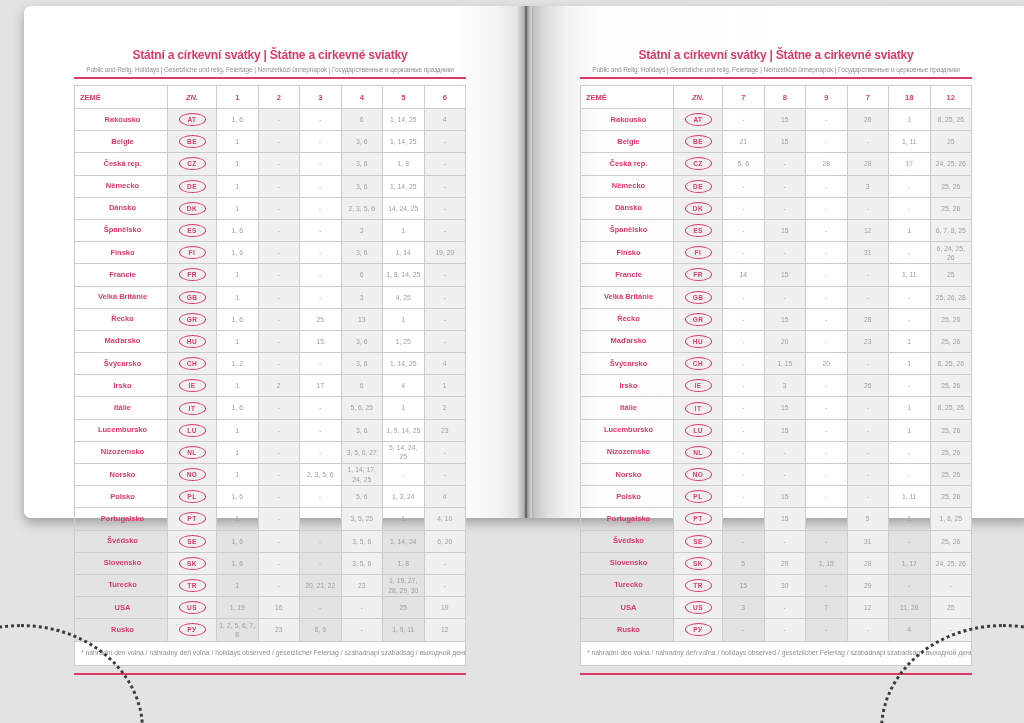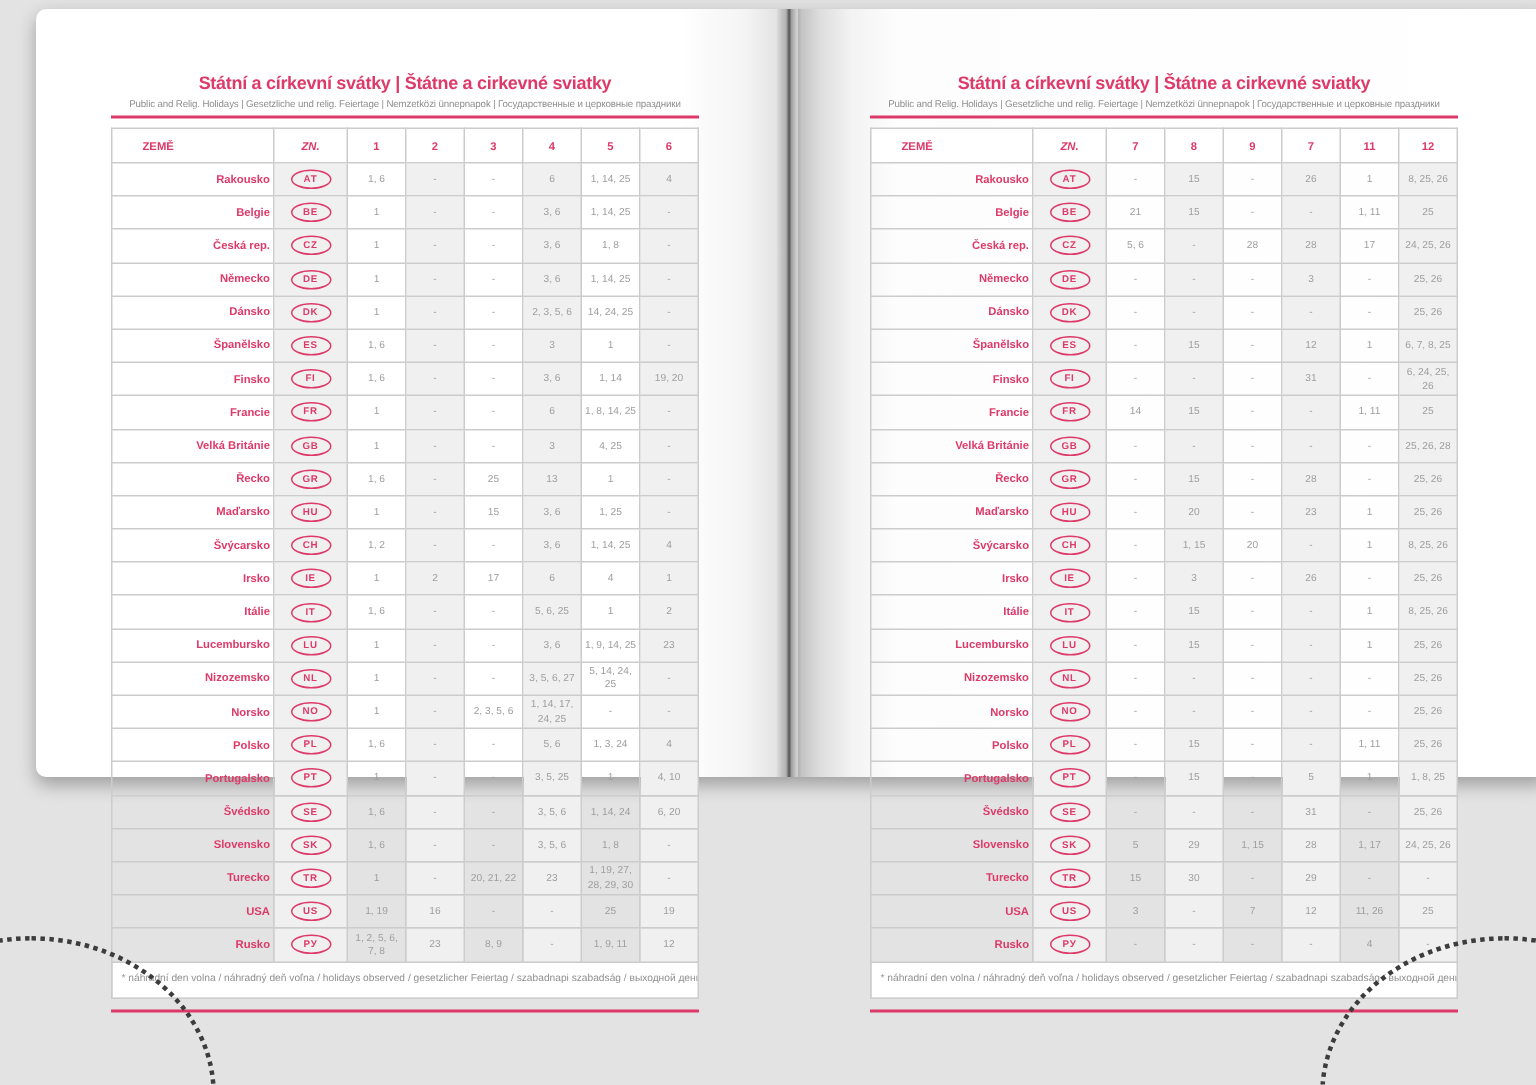--- a/index.html
+++ b/index.html
@@ -37,24 +37,24 @@
     margin-top:4px;font-size:6.5px;color:#8f8f8f;text-align:center;
     white-space:nowrap;letter-spacing:-0.1px;
   }
   .rule{margin-top:4px;height:2px;background:#de3a69;}
   .rule-bottom{margin-top:7px;}
   table{
     margin-top:6px;width:392px;border-collapse:collapse;table-layout:fixed;
   }
   th,td{border:1px solid #cccccc;overflow:hidden;}
   th{color:#de3a69;font-size:7.5px;height:20px;text-align:center;background:#fff;font-weight:bold;}
-  th.country{width:86px;text-align:left;padding-left:20px;}
+  th.country{width:86px;text-align:left;padding-left:5px;}
   th.code{width:46px;font-style:italic;}
   td{height:19.2px;text-align:center;font-size:6.8px;color:#9e9e9e;padding:1px 2px;line-height:1.35;}
-  td.country{color:#de3a69;font-weight:bold;font-size:7.5px;text-align:right;padding-left:5px;margin-left:10px;}
+  td.country{color:#de3a69;font-weight:bold;font-size:7.5px;text-align:center;padding-left:5px;margin-left:10px;}
   td.shade{background:#f0f0f0;}
   .badge{
     display:inline-block;width:25px;height:11px;line-height:11px;
     border:1px solid #de3a69;border-radius:50%;
     color:#de3a69;font-size:6.5px;font-weight:bold;letter-spacing:0.5px;
     text-align:center;vertical-align:middle;
   }
   td.footnote{
     text-align:left;font-size:6.8px;color:#8f8f8f;height:21px;padding-left:6px;
     background:#fff;white-space:nowrap;
@@ -346,21 +346,21 @@
       <div class="rule"></div>
       <table id="table-right">
         <thead>
           <tr class="head-row">
             <th class="country">ZEMĚ</th>
             <th class="code">ZN.</th>
           <th class="mcol">7</th>
               <th class="mcol">8</th>
               <th class="mcol">9</th>
               <th class="mcol">7</th>
-              <th class="mcol">11</th>
+              <th class="mcol">18</th>
               <th class="mcol">12</th>
             </tr>
         </thead>
         <tbody>
             <tr>
               <td class="country">Rakousko</td>
               <td class="code shade"><span class="badge">AT</span></td>
               <td class="mcol">-</td>
               <td class="mcol shade">15</td>
               <td class="mcol">-</td>

